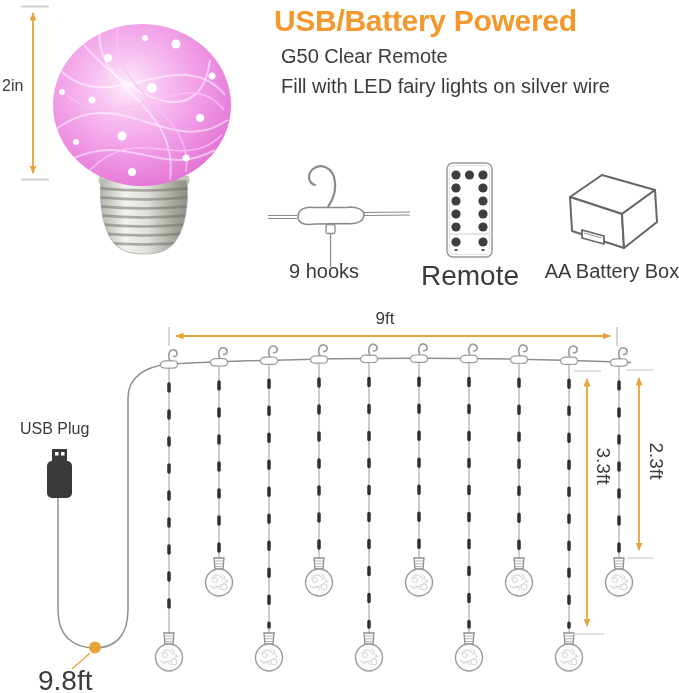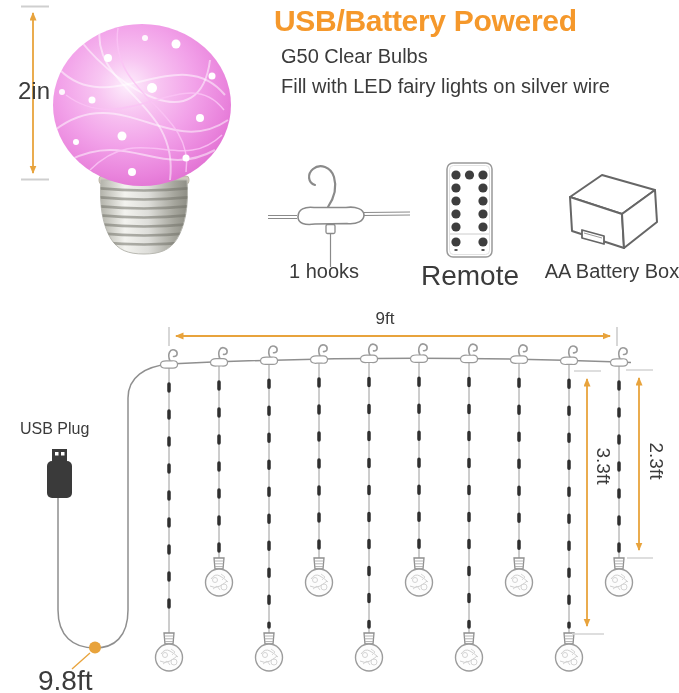--- a/index.html
+++ b/index.html
@@ -6,21 +6,21 @@
   html,body{margin:0;padding:0;background:#fff;}
   .stage{
     position:relative; width:679px; height:693px; background:#fff; overflow:hidden;
     font-family:"Liberation Sans","DejaVu Sans",sans-serif; color:var(--ink);
   }
   .art{position:absolute; left:0; top:0; width:679px; height:693px;}
   .label{position:absolute; color:var(--ink); white-space:nowrap; line-height:1.15;}
   .title{left:274px; top:4px; font-size:30px; font-weight:bold; color:var(--accent); letter-spacing:-0.3px;}
   .sub1{left:281px; top:45px; font-size:20px;}
   .sub2{left:281px; top:75px; font-size:20px;}
-  .dim-2in{left:18px; top:77px; font-size:24px;}
+  .dim-2in{left:2px; top:77px; font-size:16px;}
   .lbl-hooks{left:264px; top:260px; width:120px; text-align:center; font-size:20px;}
   .lbl-remote{left:410px; top:260px; width:120px; text-align:center; font-size:28px;}
   .lbl-battery{left:542px; top:260px; width:140px; text-align:center; font-size:20px;}
   .lbl-9ft{left:345px; top:309px; width:80px; text-align:center; font-size:17px;}
   .lbl-33{left:572px; top:454px; width:60px; height:24px; text-align:center; font-size:19px; transform:rotate(90deg);}
   .lbl-23{left:625px; top:449px; width:60px; height:24px; text-align:center; font-size:19px; transform:rotate(90deg);}
   .lbl-usbplug{left:20px; top:420px; font-size:16px;}
   .lbl-98{left:38px; top:665px; font-size:28px;}
 </style>
 </head>
@@ -239,24 +239,24 @@
       </g>
 
       <g>
         <line x1="90" y1="653" x2="72" y2="669" style="stroke:var(--arrow)" stroke-width="1.3"></line>
         <circle cx="95" cy="647.5" r="6" style="fill:var(--arrow)"></circle>
       </g>
     </g>
   </svg>
 
   <div class="label title">USB/Battery Powered</div>
-  <div class="label sub1">G50 Clear Bulbs</div>
+  <div class="label sub1">G50 Clear Remote</div>
   <div class="label sub2">Fill with LED fairy lights on silver wire</div>
   <div class="label dim-2in">2in</div>
-  <div class="label lbl-hooks">1 hooks</div>
+  <div class="label lbl-hooks">9 hooks</div>
   <div class="label lbl-remote">Remote</div>
   <div class="label lbl-battery">AA Battery Box</div>
   <div class="label lbl-9ft">9ft</div>
   <div class="label lbl-33">3.3ft</div>
   <div class="label lbl-23">2.3ft</div>
   <div class="label lbl-usbplug">USB Plug</div>
   <div class="label lbl-98">9.8ft</div>
 </div>
 
 </body></html>

